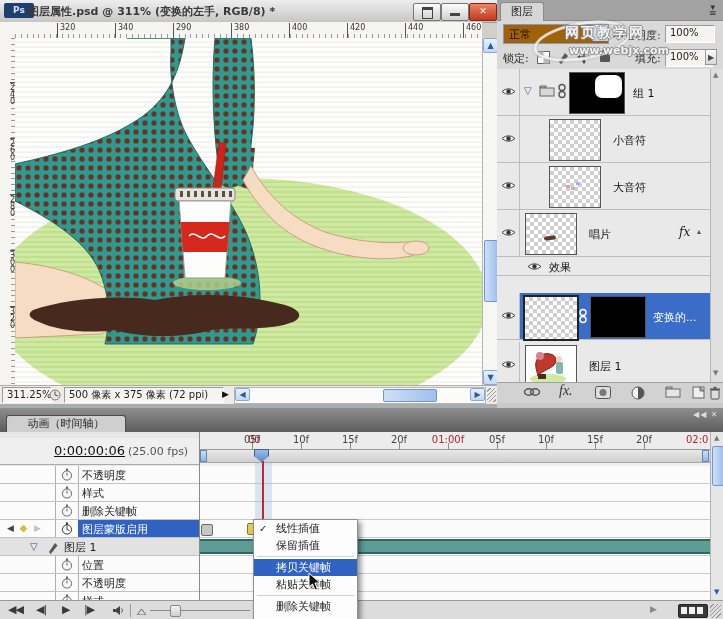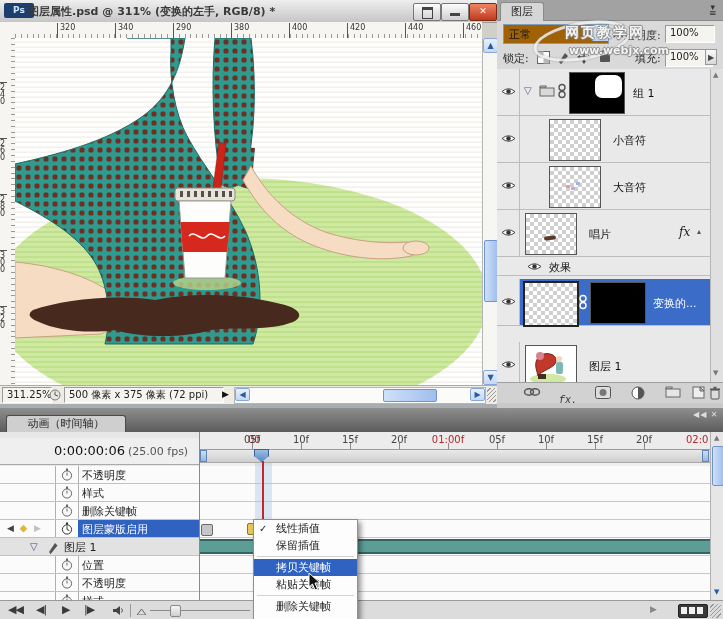--- a/index.html
+++ b/index.html
@@ -21,21 +21,21 @@
   .glyph-rest{display:inline-block;width:9px;height:8px;border:1px solid #444;border-top:3px solid #444;margin-top:3px;}
   
   #hruler{left:15px;top:22px;width:467px;height:16px;background:#f6f5f1;border-bottom:1px solid #8a8a8a;overflow:hidden;}
   #hruler .ticks{position:absolute;left:0;bottom:0;width:100%;height:4px;
      background:repeating-linear-gradient(90deg,#999 0 1px,transparent 1px 5.85px);}
   .hlab{position:absolute;top:1px;font-size:8px;color:#333;border-left:1px solid #555;padding-left:2px;height:15px;}
   #rcorner{left:0;top:22px;width:15px;height:16px;background:#f6f5f1;border-right:1px solid #aaa;border-bottom:1px solid #8a8a8a;}
   #vruler{left:0;top:38px;width:15px;height:347px;background:#f6f5f1;border-right:1px solid #8a8a8a;overflow:hidden;}
   #vruler .ticks{position:absolute;right:0;top:0;width:4px;height:100%;
      background:repeating-linear-gradient(180deg,#999 0 1px,transparent 1px 5.85px);}
-  .vlab{position:absolute;left:0;width:7px;font-size:8px;line-height:7px;word-break:break-all;
+  .vlab{position:absolute;left:10px;width:7px;font-size:8px;line-height:7px;word-break:break-all;
         border-top:1px solid #555;padding-top:1px;color:#333;}
   
   #canvas{left:15px;top:38px;width:467px;height:347px;overflow:hidden;background:#fff;}
   
   .sb-v{width:15px;background:#f6f6f3;border-left:1px solid #b5b5b5;}
   .sb-btn{width:15px;height:15px;background:linear-gradient(#e8f1fd,#c4d8f4);border:1px solid #89a8d8;
           border-radius:2px;text-align:center;line-height:13px;font-size:8px;color:#2a5aa0;box-sizing:border-box;}
   .sb-thumb{background:linear-gradient(90deg,#cfe0f8,#9fbfee);border:1px solid #7094c8;border-radius:2px;}
   #statusbar{left:0;top:385px;width:497px;height:18px;background:#efece6;border-top:1px solid #b0aca4;}
   .inset{border:1px solid #9a9a9a;border-right-color:#fff;border-bottom-color:#fff;background:#f6f4ef;
@@ -339,21 +339,21 @@
 
       <div class="lrow" style="top:188px;height:18px;">
         <svg class="eye" style="position:absolute;left:30px;top:4px;" width="15" height="11">
             <path d="M1,5.5 Q7.5,0 14,5.5 Q7.5,11 1,5.5 Z" fill="#fff" stroke="#444"></path>
             <circle cx="7.5" cy="5.5" r="2.2" fill="#333"></circle>
           </svg>
         <div class="lname" style="left:52px;top:3px;">效果</div>
       </div>
 
 
-      <div class="lrow sel" style="top:210px;height:46px;text-decoration:underline;">
+      <div class="lrow sel" style="top:224px;height:46px;text-decoration:underline;">
         <div class="eyecell" style="background:#e9e9e9;">
           <svg class="eye" style="top:17px;" width="15" height="11">
               <path d="M1,5.5 Q7.5,0 14,5.5 Q7.5,11 1,5.5 Z" fill="#fff" stroke="#444"></path>
               <circle cx="7.5" cy="5.5" r="2.2" fill="#333"></circle>
             </svg>
         </div>
         <div class="thumb checker" style="left:26px;top:2px;width:52px;height:42px;border:2px solid #222;"></div>
         <svg class="t" style="left:82px;top:15px;" width="8" height="16">
             <circle cx="4" cy="4.5" r="3" fill="none" stroke="#fff" stroke-width="1.4"></circle>
             <circle cx="4" cy="11.5" r="3" fill="none" stroke="#fff" stroke-width="1.4"></circle>
@@ -386,21 +386,21 @@
     <div class="t" id="llist-sb">
       <div class="t" style="left:2px;top:2px;font-size:7px;color:#777;">▲</div>
       <div class="t" style="left:2px;top:300px;font-size:7px;color:#777;">▼</div>
     </div>
 
     <div class="t" id="ltoolbar">
       <svg class="tbico" style="left:26px;" width="18" height="12">
           <ellipse cx="6" cy="6" rx="4.5" ry="3.2" fill="none" stroke="#555" stroke-width="1.5"></ellipse>
           <ellipse cx="12" cy="6" rx="4.5" ry="3.2" fill="none" stroke="#555" stroke-width="1.5"></ellipse>
         </svg>
-      <div class="tbico" style="left:62px;top:12px;font-style:italic;font-family:Liberation Mono, monospace;font-size:10px;color:#333;">fx.</div>
+      <div class="tbico" style="left:62px;top:0px;font-style:italic;font-family:Liberation Serif, serif;font-size:14px;color:#333;">fx.</div>
       <svg class="tbico" style="left:98px;" width="16" height="13">
           <rect x="0.5" y="0.5" width="15" height="12" rx="2" fill="#ddd" stroke="#555"></rect>
           <circle cx="8" cy="6.5" r="3.5" fill="#777"></circle>
         </svg>
       <svg class="tbico" style="left:134px;" width="15" height="14">
           <circle cx="7" cy="7" r="6" fill="#fff" stroke="#555"></circle>
           <path d="M7,1 A6,6 0 0 1 7,13 Z" fill="#555"></path>
         </svg>
       <svg class="tbico" style="left:168px;" width="16" height="12">
           <path d="M1,3 L6,3 L7.5,1 L1,1 Z" fill="#ddd" stroke="#666"></path>
@@ -433,21 +433,21 @@
   </div>
 
   <div class="t" id="tlbody">
     <div class="t" id="tl-menu">
       <span>▾</span><br>
       <span>≡</span>
     </div>
 
     <div id="leftcol">
       <div id="timedisp">
-        <span class="t" style="left:54px;top:5px;font-size:13px;color:#111;">0:00:00:06</span>
+        <span class="t" style="left:54px;top:5px;font-size:13px;color:#111;text-decoration:underline;">0:00:00:06</span>
         <span class="t" style="left:128px;top:7px;font-size:11px;color:#555;">(25.00 fps)</span>
       </div>
 
       <div class="trow" style="top:34px;">
         <div class="swcell">
             <svg style="position:absolute;left:5px;top:2px;" width="12" height="13">
               <rect x="5" y="0.5" width="2" height="2.5" fill="#666"></rect>
               <circle cx="6" cy="7.5" r="4.6" fill="#f8f8f8" stroke="#666"></circle>
               <path d="M6,7.5 L6,4.6" stroke="#666"></path>
             </svg>

